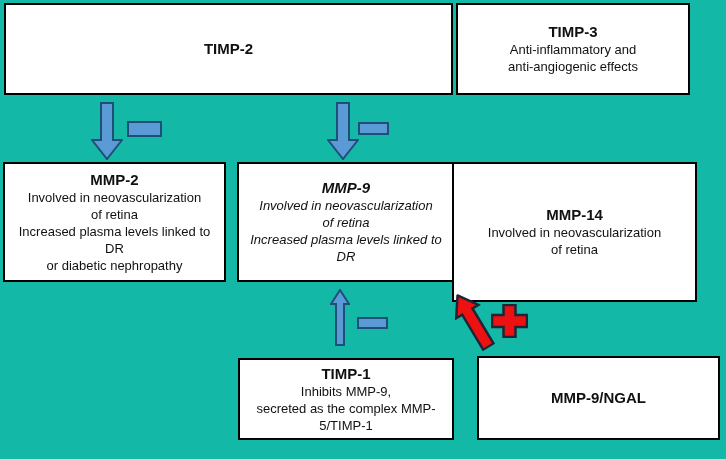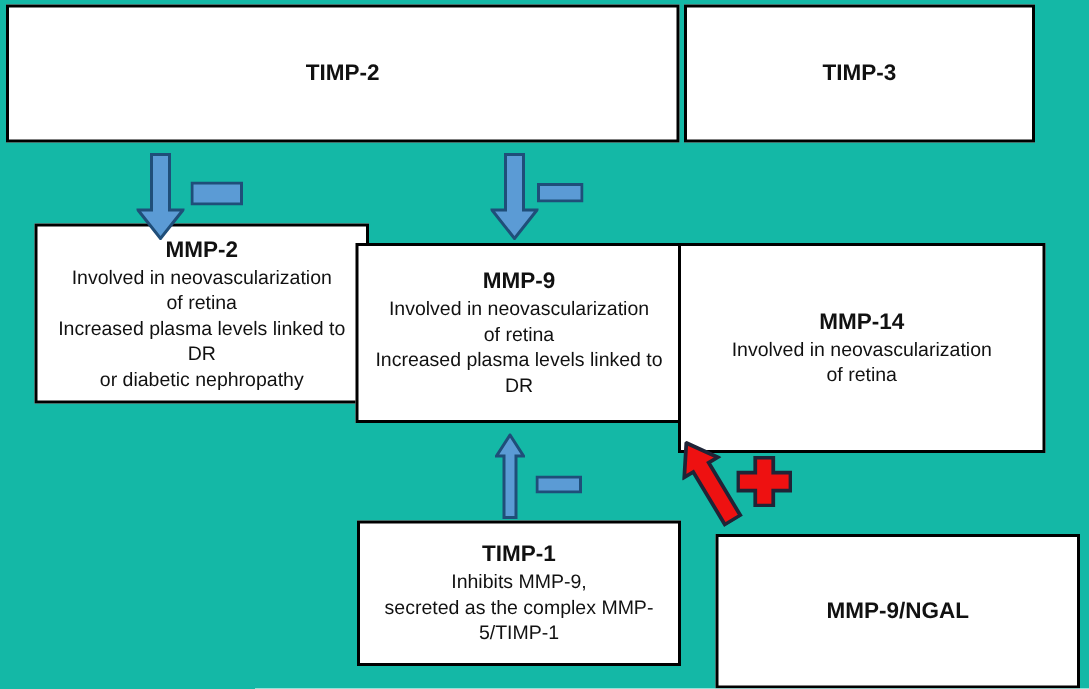--- a/index.html
+++ b/index.html
@@ -33,25 +33,25 @@
   .node-body {
     font-size: 13px;
     line-height: 17px;
     white-space: pre-line;
   }
   .connector { position: absolute; }
 
   
   #node-timp2    { left: 4px;   top: 3px;   width: 449px; height: 92px; }
   #node-timp3    { left: 456px; top: 3px;   width: 234px; height: 92px; }
-  #node-mmp2     { left: 3px;   top: 149px; width: 223px; height: 120px; margin-left: 20px; }
-  #node-mmp9     { left: 237px; top: 162px; width: 218px; height: 120px; }
+  #node-mmp2     { left: 3px;   top: 162px; width: 223px; height: 120px; }
+  #node-mmp9     { left: 237px; top: 162px; width: 218px; height: 120px; font-style: italic; }
   #node-mmp14    { left: 452px; top: 162px; width: 245px; height: 140px; }
-  #node-timp1    { left: 238px; top: 347px; width: 216px; height: 97px; }
-  #node-mmp9ngal { left: 477px; top: 356px; width: 243px; height: 103px; }
+  #node-timp1    { left: 238px; top: 358px; width: 216px; height: 82px; }
+  #node-mmp9ngal { left: 477px; top: 356px; width: 243px; height: 84px; }
 
   
   #arrow-timp2-mmp2   { left: 91px;  top: 102px; }
   #minus-timp2-mmp2   { left: 127px; top: 121px; }
   #arrow-timp2-mmp9   { left: 327px; top: 102px; }
   #minus-timp2-mmp9   { left: 358px; top: 122px; }
   #arrow-timp1-mmp9   { left: 330px; top: 289px; }
   #minus-timp1-mmp9   { left: 357px; top: 317px; }
   #arrow-ngal-mmp9    { left: 458px; top: 290px; transform: rotate(-31deg); transform-origin: 50% 50%; }
   #plus-ngal-mmp9     { left: 491px; top: 304px; }
@@ -59,20 +59,22 @@
 </head>
 <body>
 
 <div id="diagram">
 
   <div class="node" id="node-timp2">
     <div class="node-title">TIMP-2</div>
   </div>
   <div class="node" id="node-timp3">
     <div class="node-title">TIMP-3</div>
+    <div class="node-body">Anti-inflammatory and
+anti-angiogenic effects</div>
   </div>
 
   <div class="node" id="node-mmp2">
     <div class="node-title">MMP-2</div>
     <div class="node-body">Involved in neovascularization
 of retina
 Increased plasma levels linked to DR
 or diabetic nephropathy</div>
   </div>
   <div class="node" id="node-mmp9">

